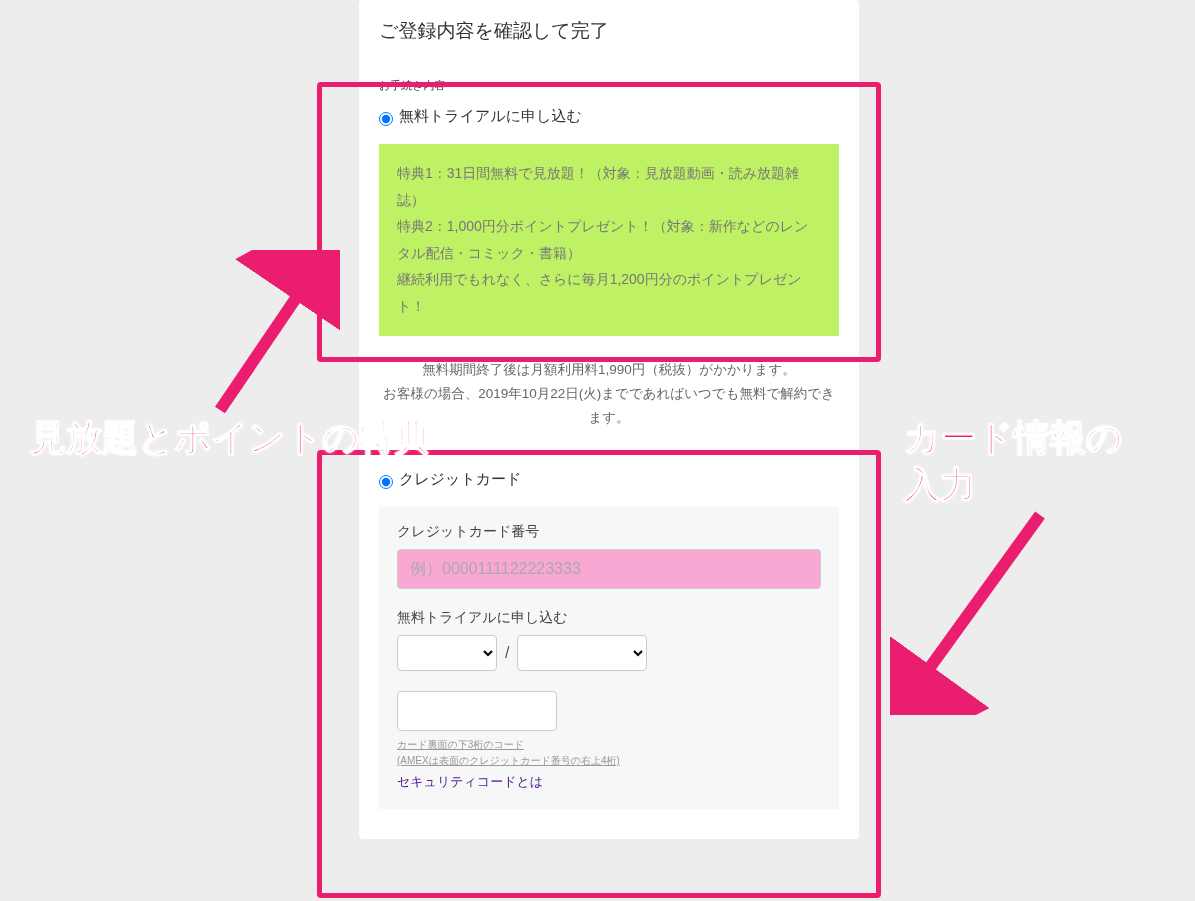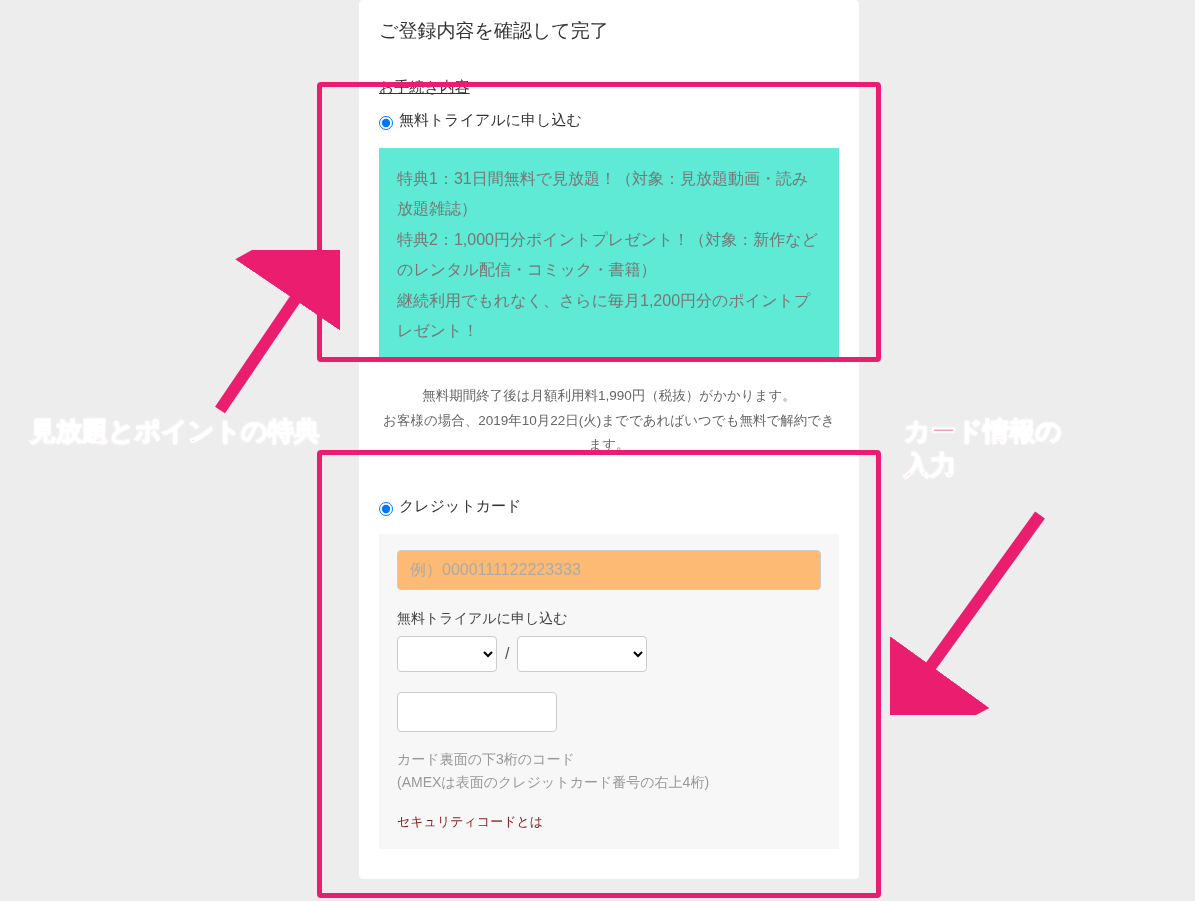--- a/index.html
+++ b/index.html
@@ -25,41 +25,40 @@
   color: #555;
   margin-bottom: 4px;
 }
 .title {
   font-size: 19px;
   color: #333;
   font-weight: 400;
   margin-bottom: 34px;
 }
 .section-heading {
-  font-size: 15px;
+  font-size: 11px;
   color: #333;
   margin-bottom: 14px;
-  text-decoration: underline;
 }
 .radio-row {
   display: flex;
   align-items: flex-end;
   font-size: 15px;
   color: #333;
   margin-bottom: 18px;
 }
 .radio-row input[type=radio] {
   margin-right: 6px;
   width: 14px;
   height: 14px;
 }
 .benefits-box {
-  background: #5eead4;
+  background: #bef264;
   padding: 16px 18px;
-  font-size: 16px;
+  font-size: 14px;
   color: #777;
   line-height: 1.9;
   margin-bottom: 22px;
 }
 .note {
   font-size: 13.5px;
   color: #666;
   line-height: 1.8;
   margin-bottom: 40px;
   text-align: center;
@@ -74,21 +73,21 @@
   margin-bottom: 8px;
 }
 .text-input {
   width: 100%;
   height: 40px;
   border: 1px solid #ccc;
   border-radius: 4px;
   padding: 0 12px;
   font-size: 16px;
   color: #333;
-  background: #fdba74;
+  background: #f9a8d4;
 }
 .text-input::placeholder { color: #aaa; }
 .select {
   height: 36px;
   border: 1px solid #ccc;
   border-radius: 4px;
   background: #fff;
   font-size: 14px;
   padding: 0 8px;
   min-width: 100px;
@@ -103,39 +102,40 @@
 .sec-input {
   width: 160px;
   height: 40px;
   border: 1px solid #ccc;
   border-radius: 4px;
   background: #fff;
   padding: 0 12px;
   font-size: 16px;
 }
 .hint {
-  font-size: 14px;
+  font-size: 10px;
   color: #999;
   line-height: 1.6;
-  margin-top: 16px;
+  margin-top: 6px;
+  text-decoration: underline;
 }
 .link {
   font-size: 13px;
-  color: #7f1d1d;
+  color: #4c1d95;
   text-decoration: none;
   display: inline-block;
-  margin-top: 20px;
+  margin-top: 4px;
 }
 .gap { height: 20px; }
 
 
 .callout {
   position: absolute;
   color: #eb1d6e;
-  font-size: 26px;
+  font-size: 36px;
   font-weight: bold;
   line-height: 1.3;
   -webkit-text-stroke: 1.2px #fff;
   text-shadow: 0 0 3px #fff, 0 0 3px #fff;
 }
 .callout-left { left: 30px; top: 415px; }
 .callout-right { left: 904px; top: 415px; }
 
 .highlight-box {
   position: absolute;
@@ -168,20 +168,21 @@
 
   <div class="note">無料期間終了後は月額利用料1,990円（税抜）がかかります。<br>お客様の場合、2019年10月22日(火)までであればいつでも無料で解約できます。</div>
 
 
   <label class="radio-row">
     <input type="radio" checked="" style="">
     <span>クレジットカード</span>
   </label>
 
   <div class="form-block">
+    <div class="label">クレジットカード番号</div>
     <input class="text-input" type="text" placeholder="例）0000111122223333" style="">
 
     <div class="gap"></div>
 
     <div class="label">無料トライアルに申し込む</div>
     <div class="exp-row">
       <select class="select"><option></option></select>
       <span class="slash">/</span>
       <select class="select select-sm"><option></option></select>
     </div>

